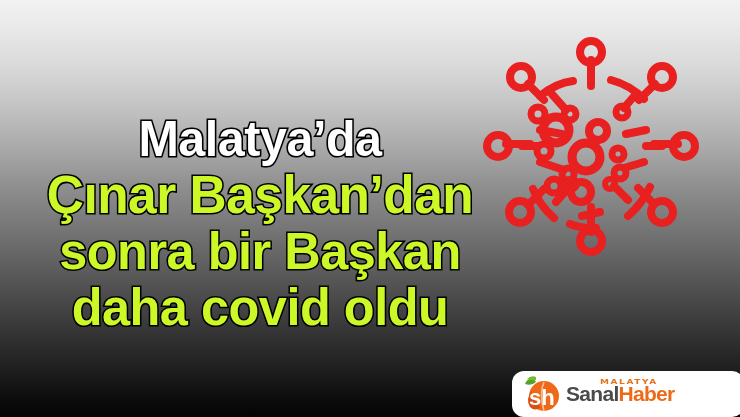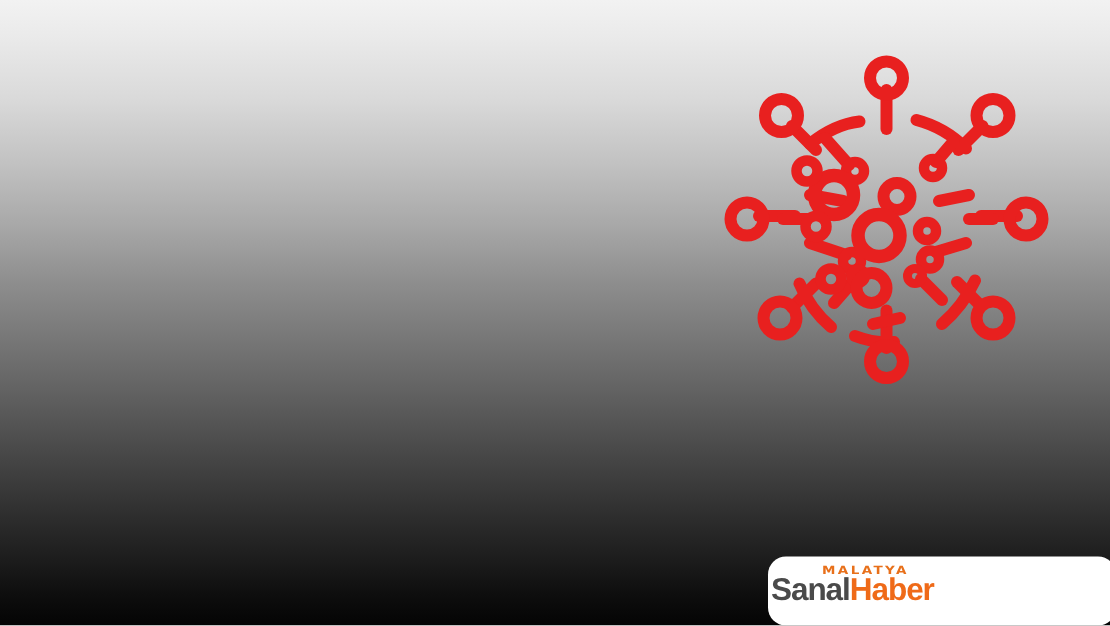--- a/index.html
+++ b/index.html
@@ -180,23 +180,43 @@
       <circle cx="120" cy="97" r="9" stroke-width="8"></circle>
       <circle cx="108" cy="123" r="14" stroke-width="9"></circle>
       <circle cx="66" cy="117" r="7" stroke-width="7"></circle>
       <circle cx="140" cy="120" r="6" stroke-width="7"></circle>
       <circle cx="76" cy="152" r="7" stroke-width="7"></circle>
       <circle cx="103" cy="158" r="10" stroke-width="8"></circle>
       <circle cx="60" cy="80" r="7" stroke-width="7"></circle>
     </g>
   </svg>
 
+  <div class="headline">
+    <span class="hl-line l1 hl-white">Malatya’da</span>
+    <span class="hl-line l2 hl-green">Çınar Başkan’dan</span>
+    <span class="hl-line l3 hl-green">sonra bir Başkan</span>
+    <span class="hl-line l4 hl-green">daha covid oldu</span>
+  </div>
 
   <div id="logo">
 
+    <div id="logo-mark">
+      <svg viewBox="0 0 46 42" width="46" height="42" xmlns="http://www.w3.org/2000/svg">
+
+        <circle cx="26" cy="23" r="15" fill="#ef6a18"></circle>
+        <path d="M26 9 Q21 20 26 38" stroke="#ffffff" stroke-width="1.6" fill="none" opacity=".55"></path>
+
+        <path d="M14 18 Q7 26 12 34 Q17 39 23 34 Q15 28 14 18 Z" fill="#d94f16"></path>
+
+        <path d="M16 6 Q9 5 7 11 Q14 13 18 9 Z" fill="#5aa12a"></path>
+        <path d="M18 4 Q13 2 9 6 Q14 8 18 7 Z" fill="#76bb36"></path>
+
+        <text x="11" y="32" font-family="Liberation Sans, sans-serif" font-size="22" font-weight="bold" fill="#ffffff">sh</text>
+      </svg>
+    </div>
 
     <div id="logo-text">
       <span class="logo-malatya">MALATYA</span>
       <span class="logo-words">
         <span class="w-sanal">Sanal</span><span class="w-haber">Haber</span>
       </span>
     </div>
 
   </div>
 

